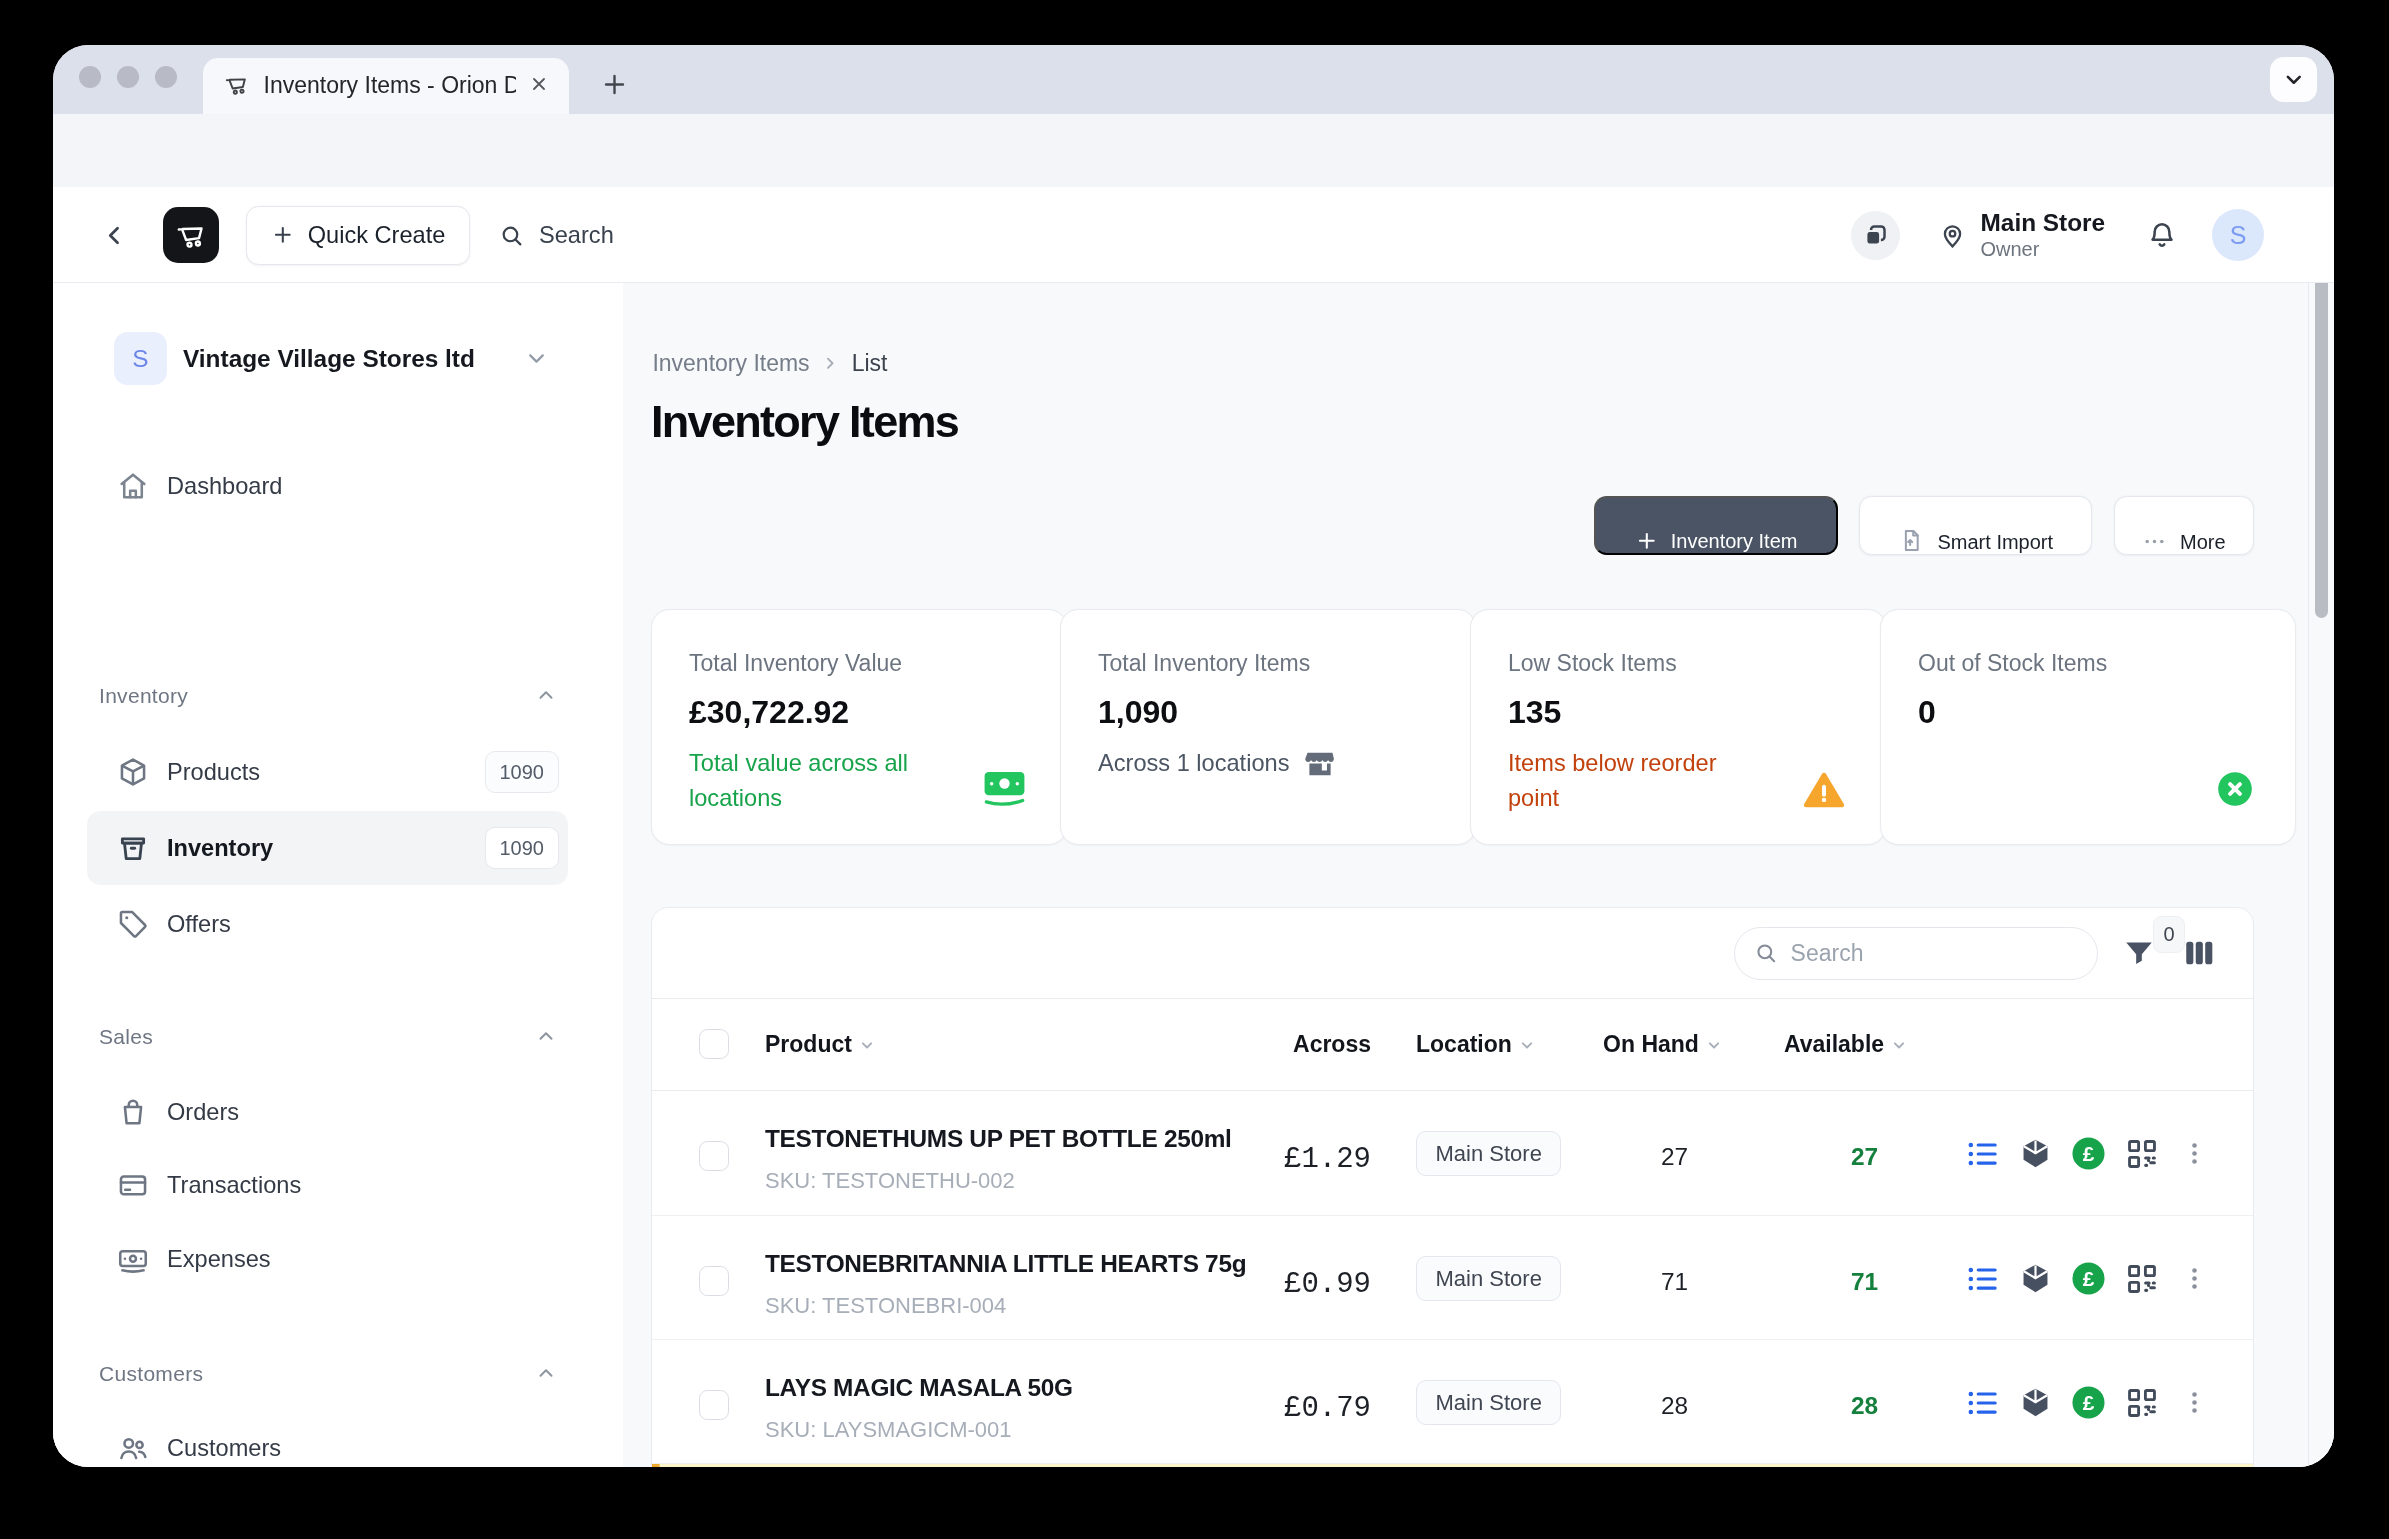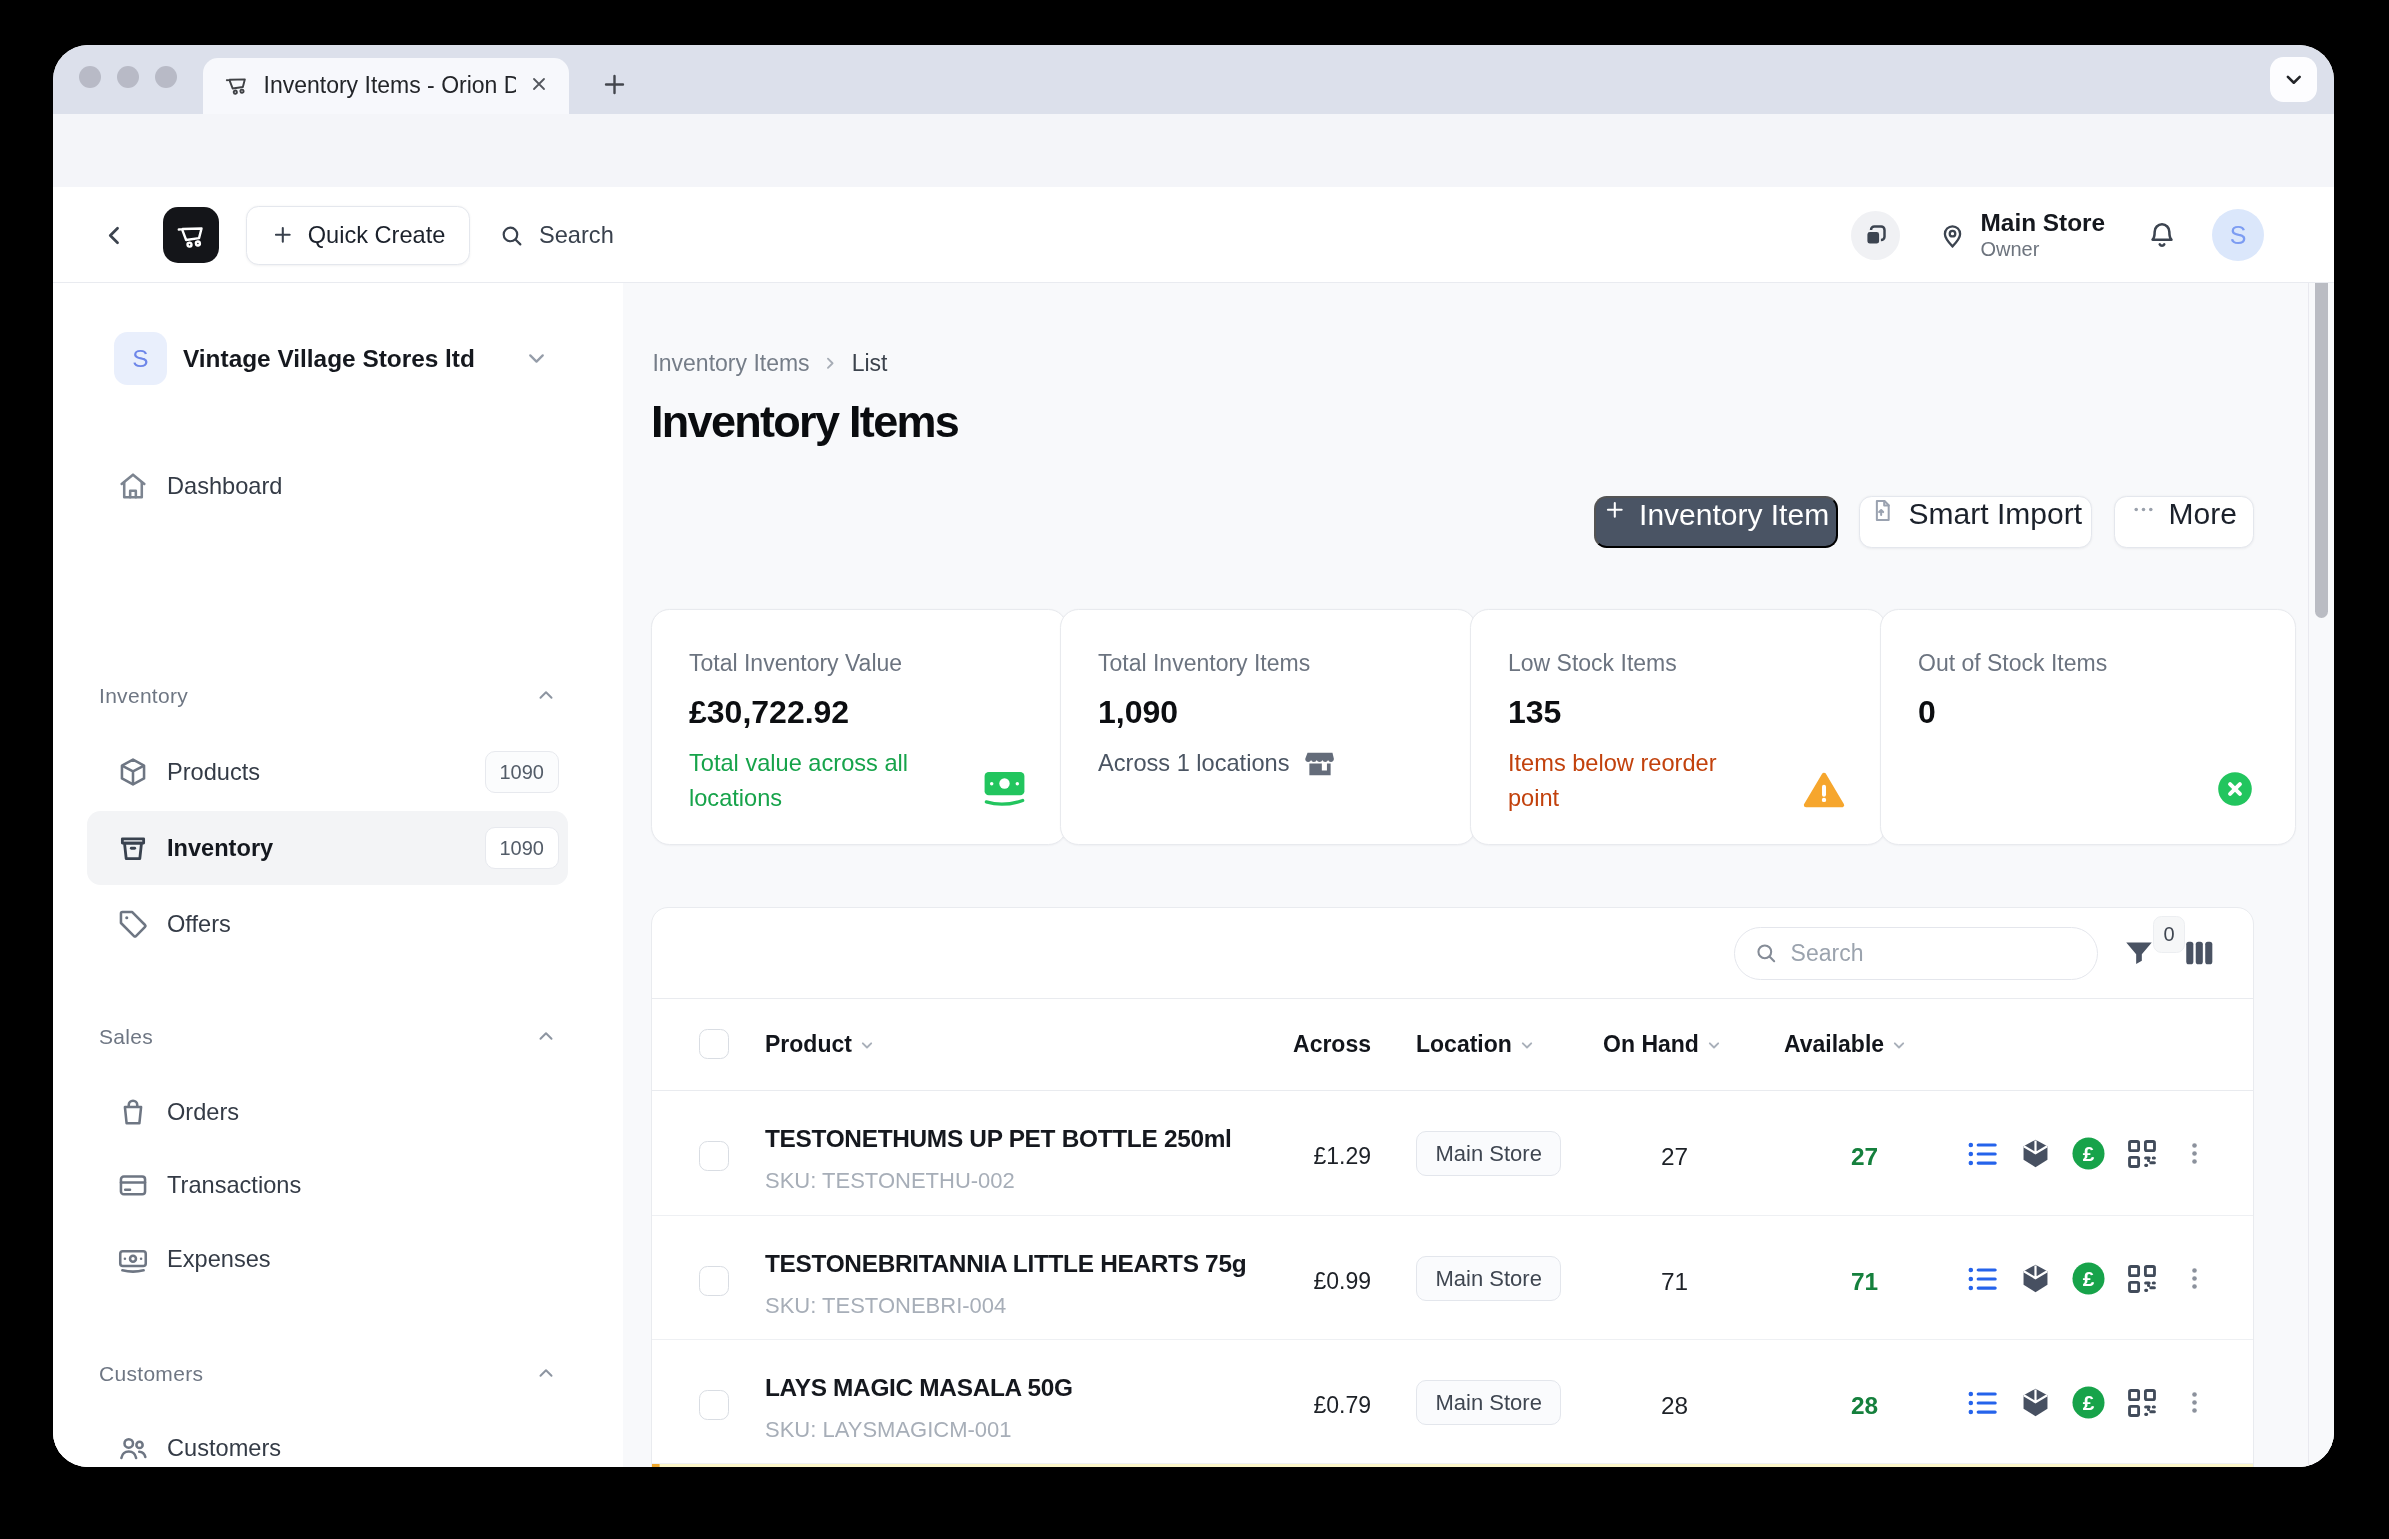--- a/index.html
+++ b/index.html
@@ -71,22 +71,22 @@
   .side-row.active .lbl { color:#14181f; font-weight:600; }
   .side-row.active .ic { color:#39424f; }
   .side-row.active .badge { background:#fff; }
 
   
   .main { position:absolute; left:570px; top:96px; width:1711px; height:1184px; background:#f8f9fb; }
   .crumbs { position:absolute; left:29.4px; top:67px; display:flex; align-items:center; gap:11.8px; font-size:23px; }
   .crumb-parent { color:#757d88; } .crumb-cur { color:#3c434d; }
   .page-title { position:absolute; left:28px; top:113px; font-size:45px; font-weight:700;
     letter-spacing:-1.7px; color:#0a0c0f; }
-  .btn { display:flex; align-items:flex-start; justify-content:center; gap:12.6px; height:52px;
-    border-radius:12.6px; font-size:30px; font-weight:500; }
+  .btn { display:flex; align-items:flex-end; justify-content:center; gap:12.6px; height:59px;
+    border-radius:12.6px; font-size:20px; font-weight:500; }
   .btn.light { background:#fff; border:1.3px solid #e4e7ed; color:#1b212b; box-shadow:0 0.8px 2.5px rgba(16,24,40,.06); }
   .btn-new { position:absolute; left:971px; top:213px; width:244px; background:#4a5464; color:#fff; }
   .btn-import { position:absolute; left:1236px; top:213px; width:233px; }
   .btn-more { position:absolute; left:1491px; top:213px; width:140px; }
 
   .card { position:absolute; top:326px; width:416px; height:236px; background:#fff;
     border:1.3px solid #e8eaee; border-radius:18.5px; box-shadow:0 0.8px 1.7px rgba(16,24,40,.04); }
   .card .c-label { position:absolute; left:37px; top:40px; font-size:23px; font-weight:500; color:#6c7480; }
   .card .c-value { position:absolute; left:37px; top:84px; font-size:32px; font-weight:700; color:#0c0e11; }
   .card .c-sub { position:absolute; left:37px; top:136px; font-size:23.6px; font-weight:500; line-height:35px; max-width:252px; }
@@ -110,21 +110,21 @@
   .th { position:absolute; font-size:23px; font-weight:700; color:#12151b; top:32px;
     display:flex; align-items:center; gap:5px; }
   .chk { position:absolute; width:30px; height:30px; border:1.7px solid #d9dde3; border-radius:8.4px; background:#fff; }
   .tbody { position:absolute; left:0; top:183px; width:100%; }
   .trow { position:relative; width:100%; height:124px; }
   .trow + .trow { border-top:1.3px solid #eef0f3; }
   .trow .chk { left:47px; top:50px; }
   .t-name { position:absolute; left:113px; top:34px; font-size:24.4px; font-weight:700;
     letter-spacing:-0.3px; color:#15181e; white-space:nowrap; }
   .t-sku { position:absolute; left:113px; top:77px; font-size:22px; color:#a7aeb8; }
-  .t-price { position:absolute; left:551px; top:52px; width:168px; text-align:right; font-size:23px; color:#1d2127; }
+  .t-price { position:absolute; left:551px; top:52px; width:168px; text-align:right; font-size:29px; color:#1d2127;font-family:Liberation Mono, monospace; }
   .t-pill { position:absolute; left:764px; top:40px; height:45px; padding:0 18.5px; border-radius:10px;
     background:#fafbfd; border:1.3px solid #e3e6ec; font-size:22px; color:#3f4651;
     display:inline-flex; align-items:center; }
   .t-onhand { position:absolute; left:947px; top:52px; width:151px; text-align:center; font-size:24.4px; color:#1d2127; }
   .t-avail { position:absolute; left:1137px; top:52px; width:151px; text-align:center; font-size:24.4px; font-weight:700; }
   .t-actions { position:absolute; left:1312px; top:44px; display:flex; gap:16px; }
   .t-actions .ab { width:37px; height:37px; display:flex; align-items:center; justify-content:center; }
 
   .scroll-track { position:absolute; left:2255px; top:0; width:26px; height:1280px; border-left:0.8px solid #e9e9ef; }
   .scroll-thumb { position:absolute; left:5.9px; top:10px; width:13.5px; height:421px; background:#babcc3; border-radius:6.7px; }

